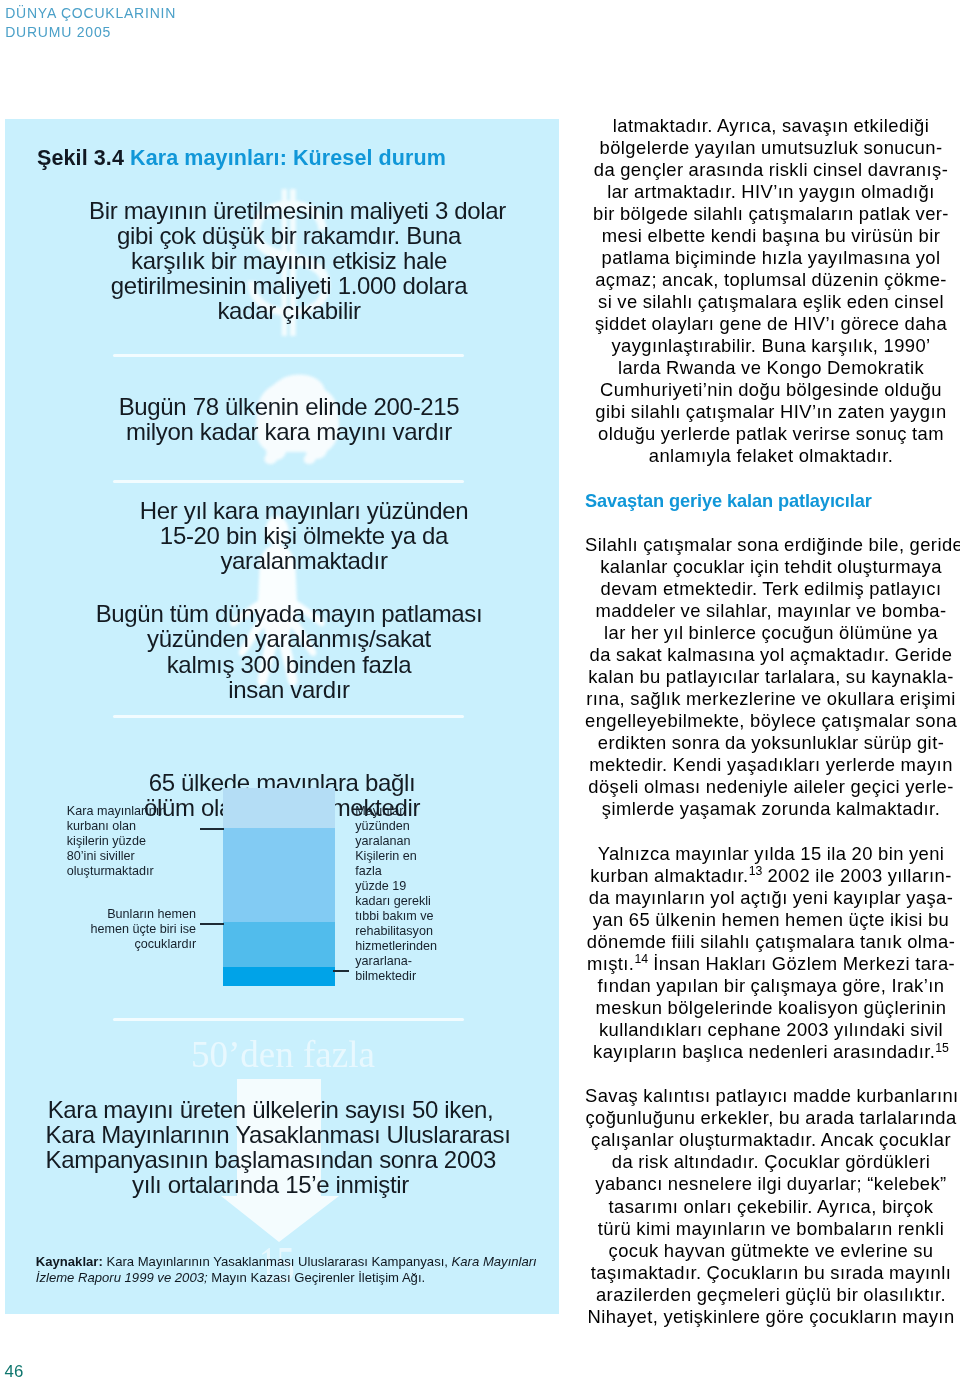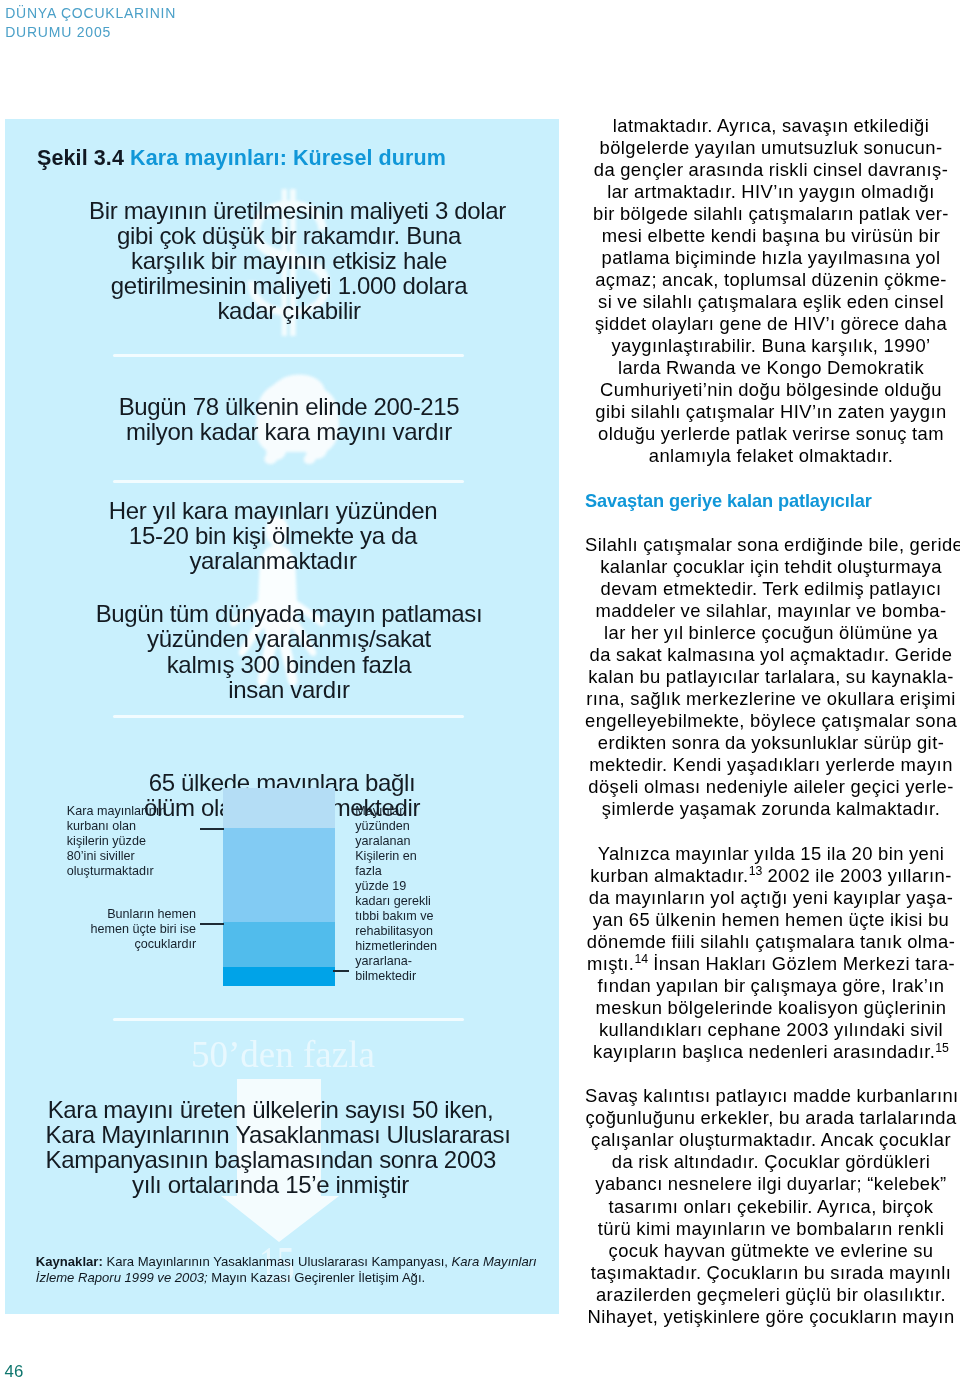--- a/index.html
+++ b/index.html
@@ -137,21 +137,21 @@
         <div class="ln">Bir mayının üretilmesinin maliyeti 3 dolar</div>
         <div class="ln">gibi çok düşük bir rakamdır. Buna</div>
         <div class="ln">karşılık bir mayının etkisiz hale</div>
         <div class="ln">getirilmesinin maliyeti 1.000 dolara</div>
         <div class="ln last">kadar çıkabilir</div>
       </div>
     <div class="body1" style="left:84px;top:275.3px;width:400px;">
         <div class="ln">Bugün 78 ülkenin elinde 200-215</div>
         <div class="ln last">milyon kadar kara mayını vardır</div>
       </div>
-    <div class="body1" style="left:68px;top:379.2px;width:400px;">
+    <div class="body1" style="left:99px;top:379.2px;width:400px;">
         <div class="ln">Her yıl kara mayınları yüzünden</div>
         <div class="ln">15-20 bin kişi ölmekte ya da</div>
         <div class="ln last">yaralanmaktadır</div>
       </div>
     <div class="body1" style="left:84px;top:482.4px;width:400px;">
         <div class="ln">Bugün tüm dünyada mayın patlaması</div>
         <div class="ln">yüzünden yaralanmış/sakat</div>
         <div class="ln">kalmış 300 binden fazla</div>
         <div class="ln last">insan vardır</div>
       </div>

